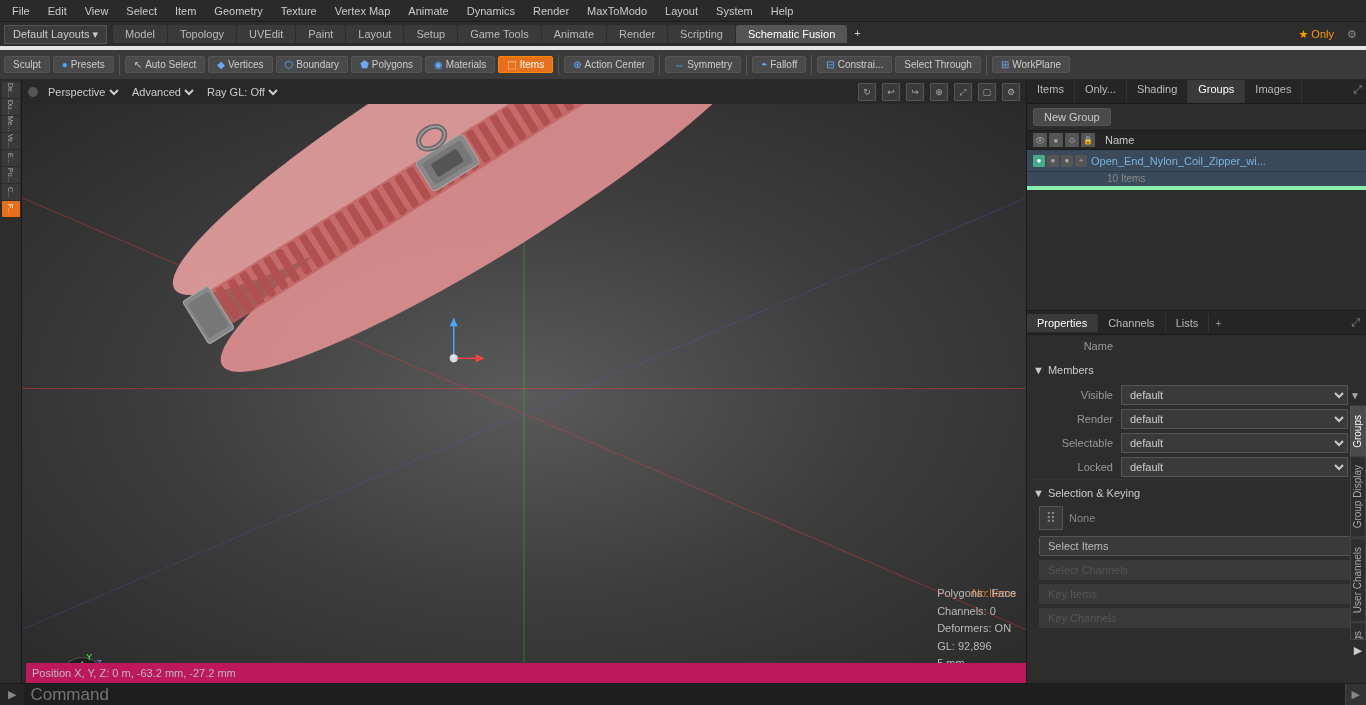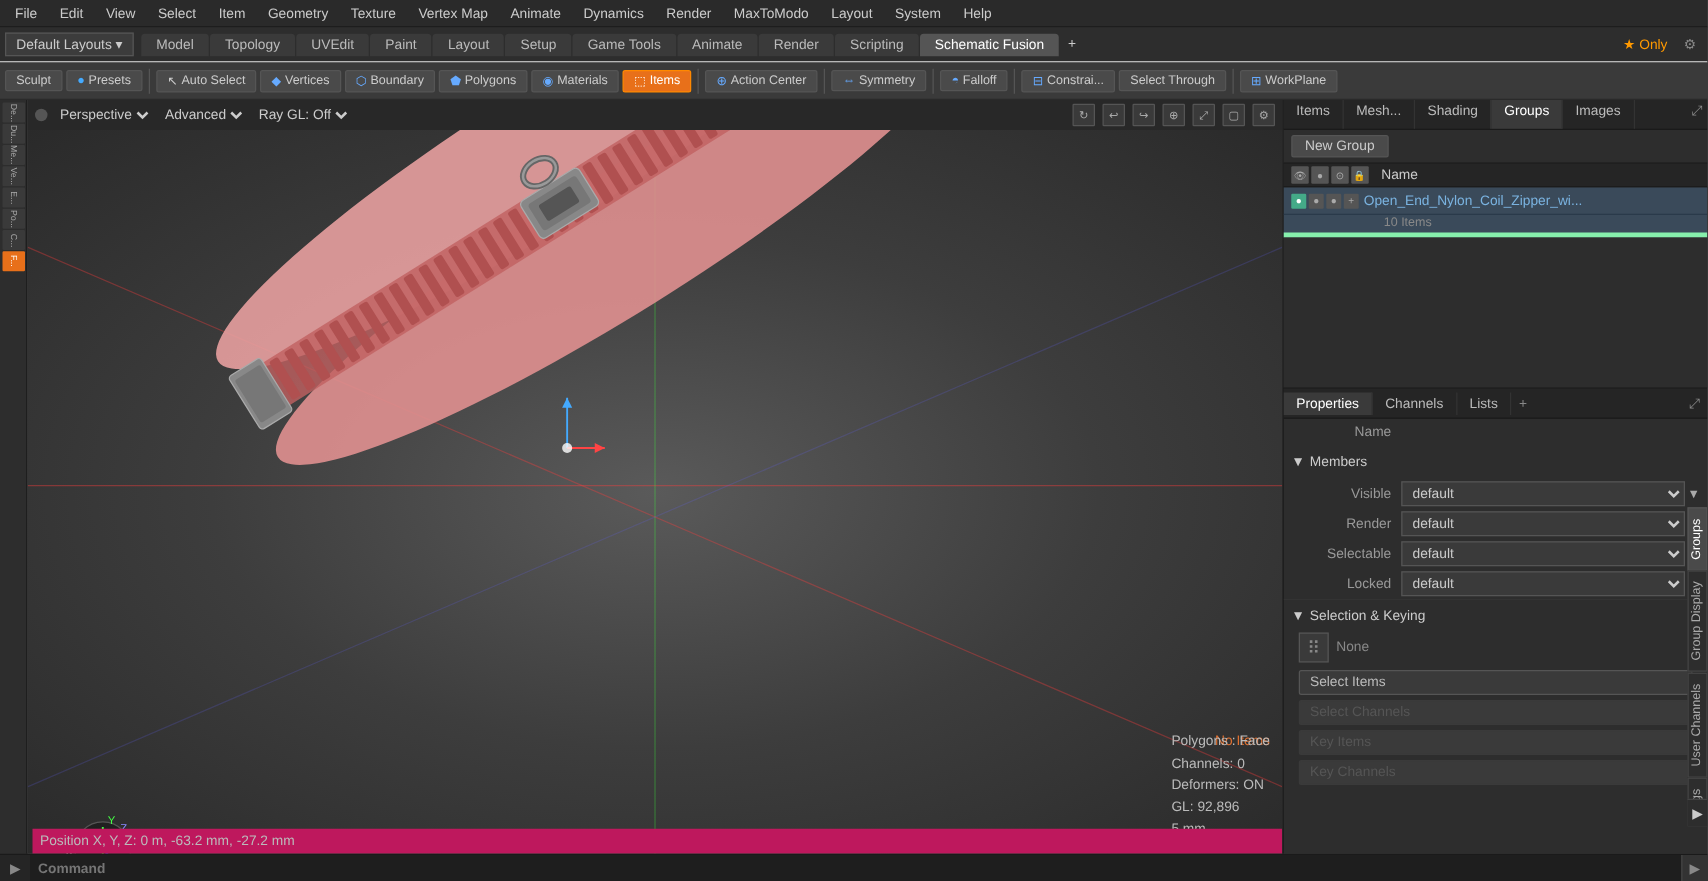--- a/index.html
+++ b/index.html
@@ -3,21 +3,21 @@
   <meta charset="utf-8">
   <style>
     * { box-sizing: border-box; margin: 0; padding: 0; }
     body { background: #3a3a3a; color: #ccc; font-family: Arial, sans-serif; font-size: 11px; width: 1366px; height: 705px; overflow: hidden; display: flex; flex-direction: column; }
 
     
     .menu-bar { background: #2a2a2a; height: 22px; display: flex; align-items: center; padding: 0 4px; gap: 2px; border-bottom: 1px solid #1a1a1a; flex-shrink: 0; }
     .menu-item { padding: 2px 8px; color: #ccc; cursor: pointer; font-size: 11px; text-align: right; }
 
     
-    .layout-bar { background: #2d2d2d; height: 28px; display: flex; align-items: center; padding: 0 4px; border-bottom: 1px solid #e5e5e5; flex-shrink: 0; }
+    .layout-bar { background: #2d2d2d; height: 28px; display: flex; align-items: center; padding: 0 4px; border-bottom: 4px solid #e5e5e5; flex-shrink: 0; }
     .layout-dropdown { background: #3c3c3c; border: 1px solid #555; color: #ccc; padding: 2px 8px; font-size: 11px; margin-right: 6px; cursor: pointer; }
     .layout-tabs { display: flex; gap: 1px; flex: 1; }
     .layout-tab { padding: 3px 12px; background: #3a3a3a; color: #bbb; cursor: pointer; font-size: 11px; border-radius: 3px 3px 0 0; }
     .layout-tab.active { background: #555; color: #fff; }
     .star-only { margin-left: auto; color: #f90; padding: 2px 8px; font-size: 11px; }
     .plus-btn { color: #ccc; padding: 2px 6px; cursor: pointer; }
 
     
     .tool-bar { background: #3a3a3a; height: 30px; display: flex; align-items: center; padding: 0 4px; gap: 3px; border-bottom: 1px solid #2a2a2a; flex-shrink: 0; }
     .tool-btn { padding: 2px 8px; background: #4a4a4a; border: 1px solid #555; color: #ccc; cursor: pointer; font-size: 10px; border-radius: 2px; display: flex; align-items: center; gap: 3px; }
@@ -95,21 +95,21 @@
     .keying-btn { background: #3a3a3a; border: 1px solid #555; color: #bbb; font-size: 11px; padding: 3px 8px; margin: 2px 6px; cursor: pointer; border-radius: 2px; width: calc(100% - 12px); text-align: left; }
     .keying-btn.disabled { color: #555; border-color: #3a3a3a; cursor: default; }
     .right-vtab { background: #2d2d2d; border: 1px solid #444; color: #aaa; font-size: 10px; padding: 6px 3px; cursor: pointer; writing-mode: vertical-rl; text-orientation: mixed; transform: rotate(180deg); border-bottom: none; white-space: nowrap; }
     .right-vtab:last-child { border-bottom: 1px solid #444; }
     .right-vtab.active { background: #4a4a4a; color: #fff; }
 
     
     .bottom-bar { height: 22px; background: #252525; display: flex; align-items: center; border-top: 1px solid #1a1a1a; flex-shrink: 0; }
     .cmd-toggle { padding: 2px 8px; color: #888; cursor: pointer; font-size: 11px; }
     .cmd-input-wrap { flex: 1; display: flex; align-items: center; background: #1e1e1e; height: 100%; }
-    .cmd-input { background: transparent; border: none; color: #ccc; font-size: 11px; flex: 1; padding: 0 6px; outline: none; font-weight: bold; }
+    .cmd-input { background: transparent; border: none; color: #ccc; font-size: 17px; flex: 1; padding: 0 6px; outline: none; }
     .cmd-send { padding: 2px 6px; color: #888; cursor: pointer; background: #333; border-left: 1px solid #444; height: 100%; display: flex; align-items: center; }
 
     
     .zipper-svg { position: absolute; top: 0; left: 0; width: 100%; height: 100%; }
     .vp-btn { width: 18px; height: 18px; background: #3a3a3a; border: 1px solid #555; color: #aaa; font-size: 9px; display: flex; align-items: center; justify-content: center; cursor: pointer; border-radius: 1px; }
   </style>
 </head>
 <body>
 
 <div class="menu-bar">
@@ -368,21 +368,21 @@
       <span>Position X, Y, Z:  0 m, -63.2 mm, -27.2 mm</span>
     </div>
   </div>
 
   <div class="right-panel" style="position:relative;">
 
     <div class="groups-top">
 
       <div class="groups-header-tabs">
         <div class="groups-tab">Items</div>
-        <div class="groups-tab">Mesh...</div>
+        <div class="groups-tab">Only...</div>
         <div class="groups-tab">Shading</div>
         <div class="groups-tab active">Groups</div>
         <div class="groups-tab">Images</div>
         <div style="flex:1;"></div>
         <div style="padding:3px 4px;color:#888;cursor:pointer;font-size:11px;">⤢</div>
       </div>
 
       <div class="groups-btn-row">
         <button class="new-group-btn">New Group</button>
       </div>

